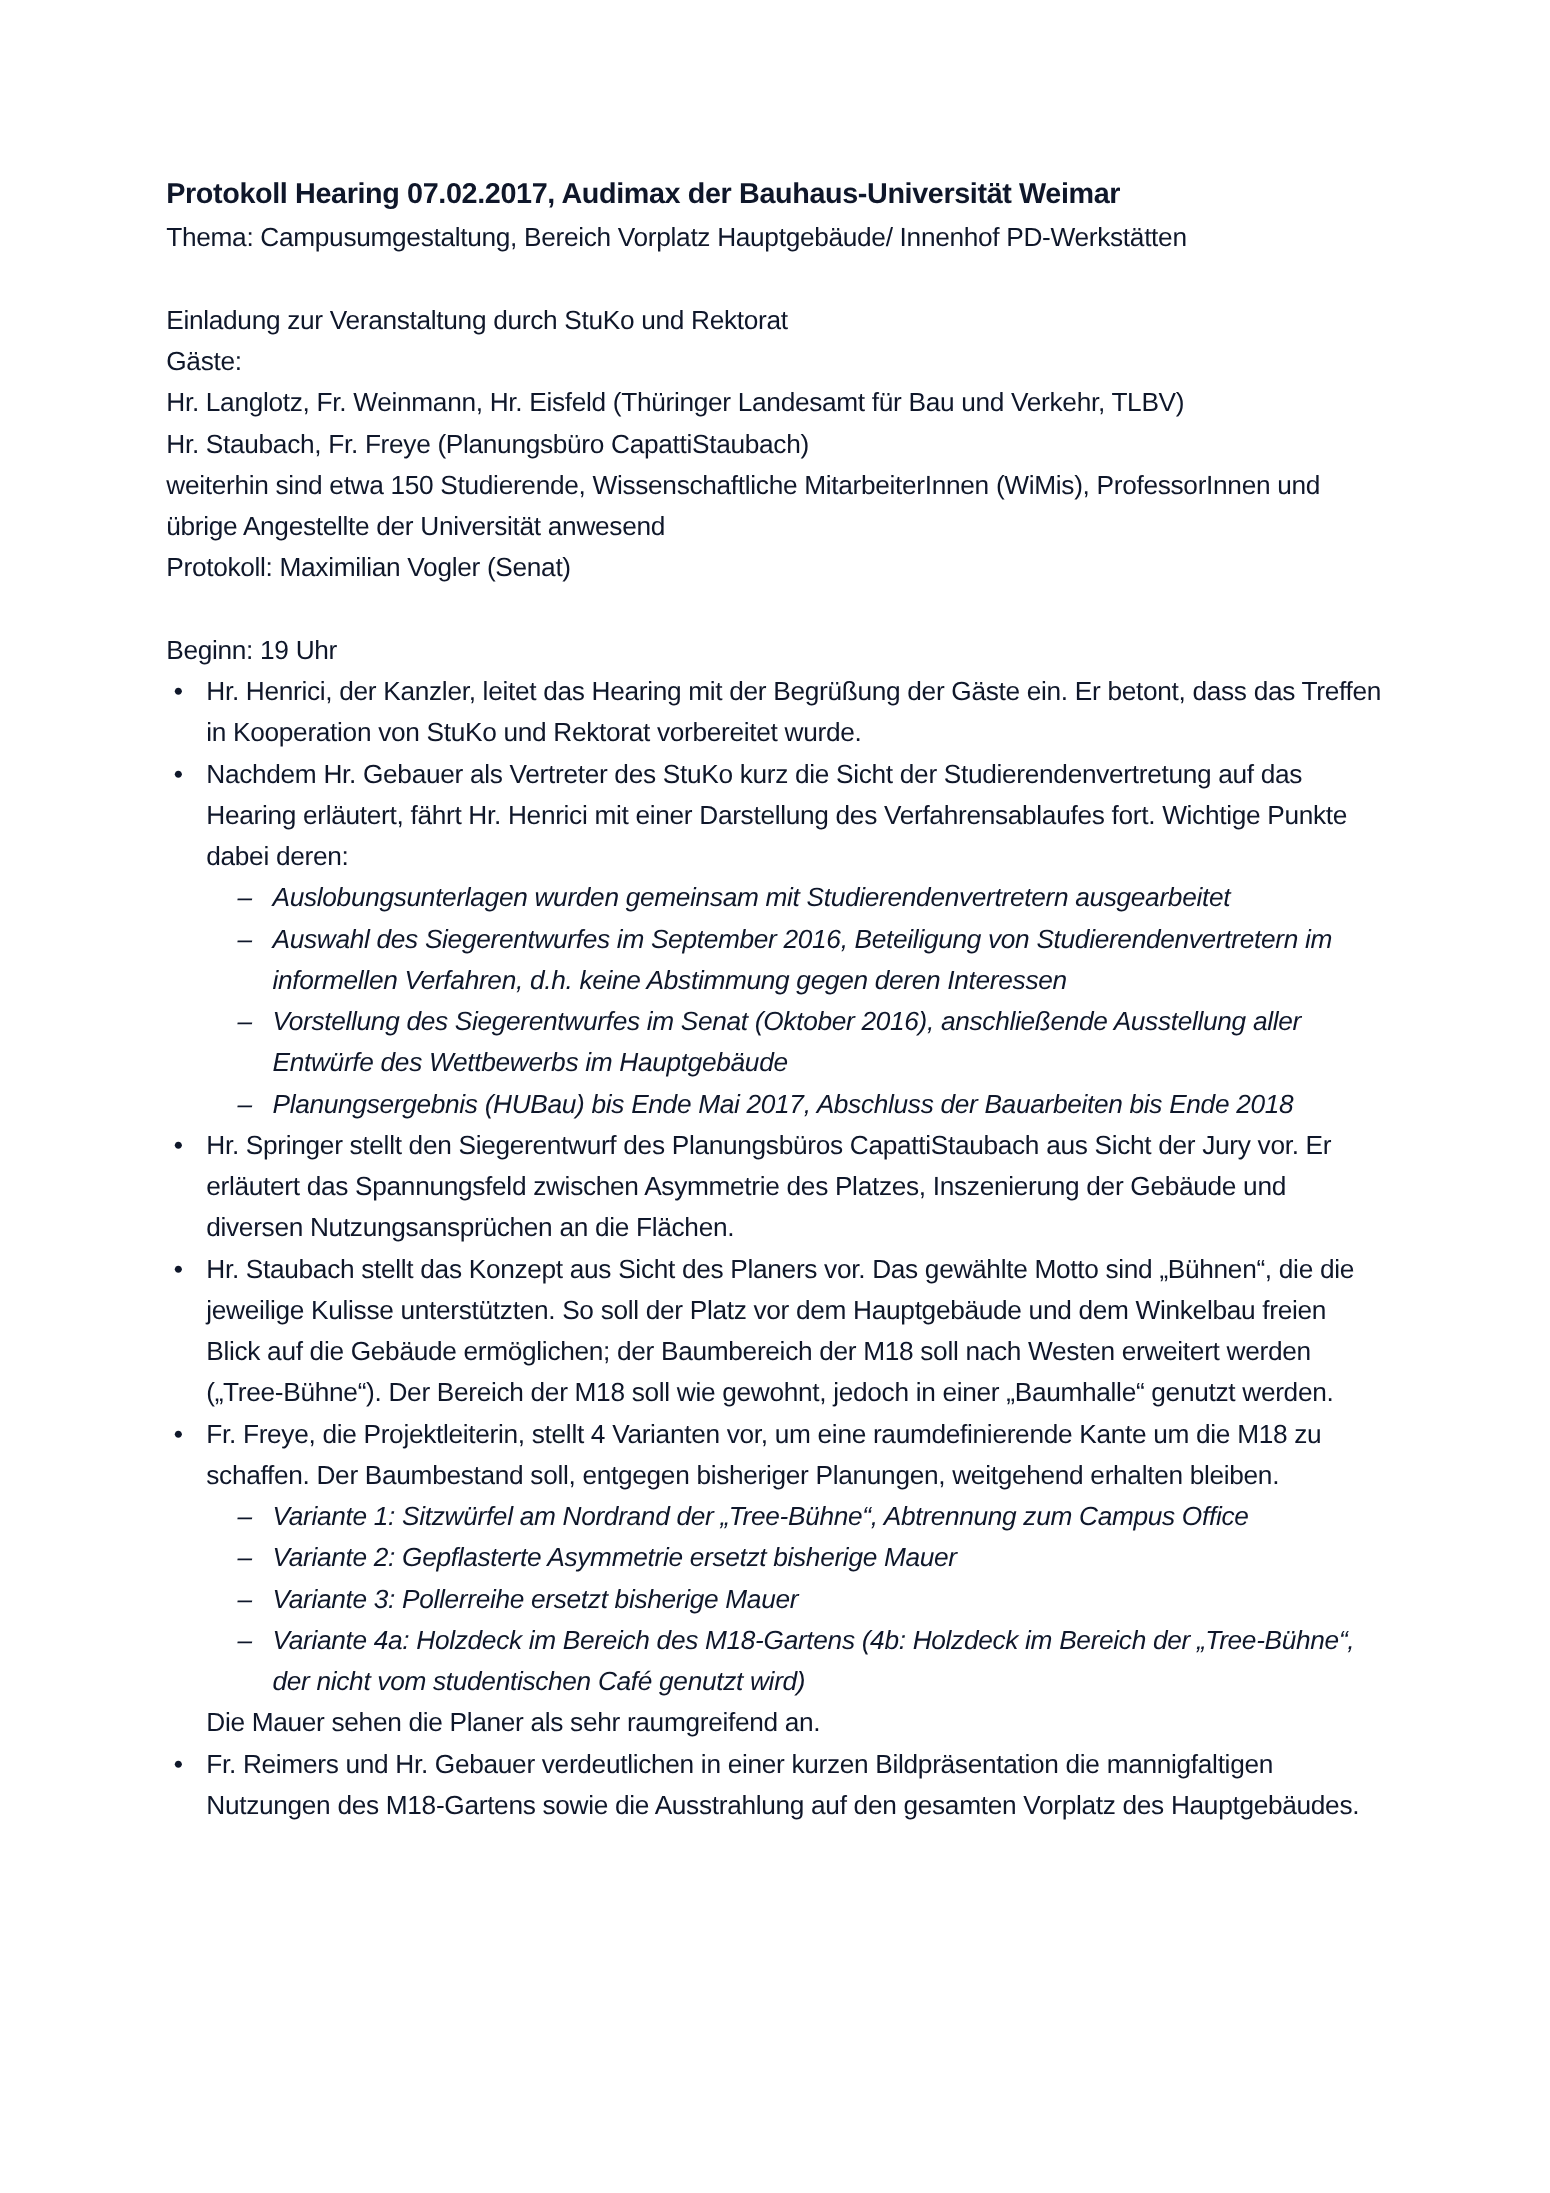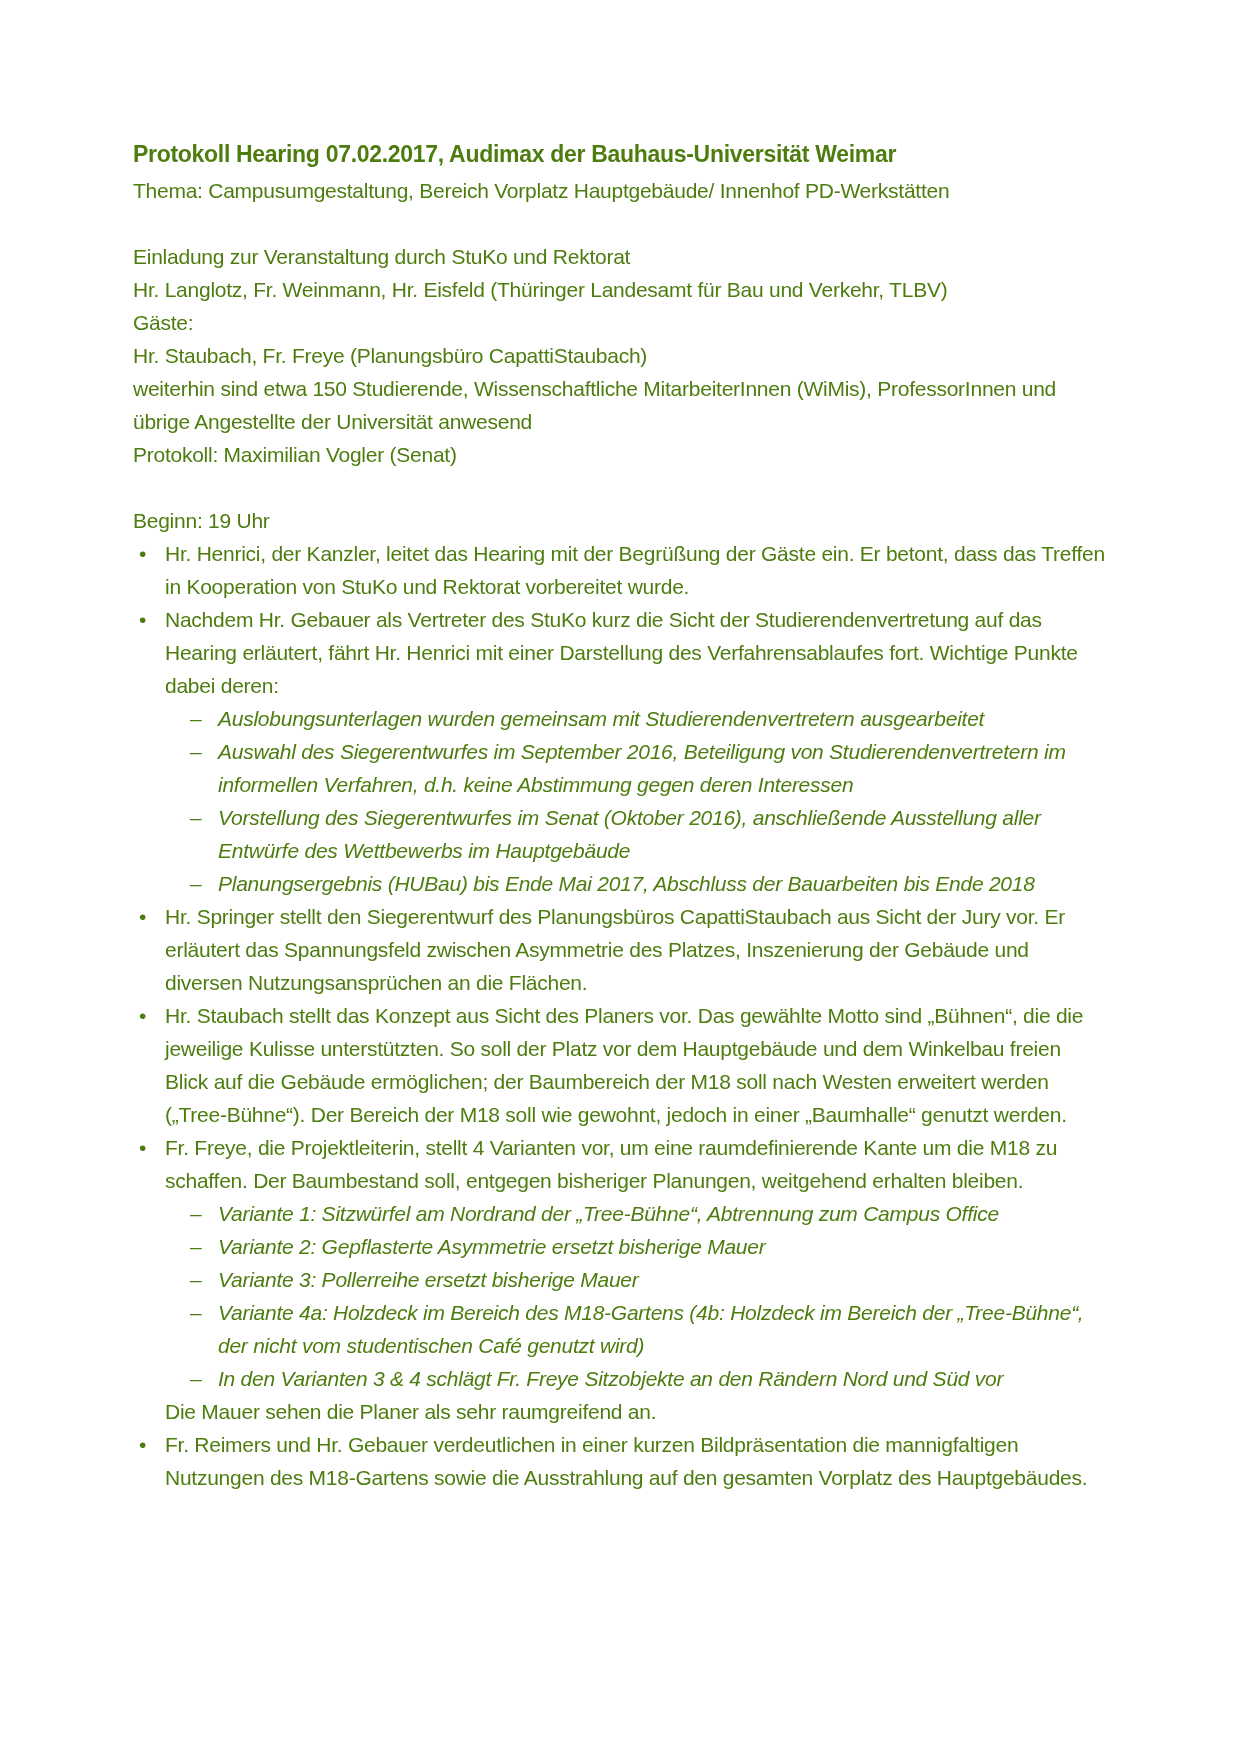--- a/index.html
+++ b/index.html
@@ -11,21 +11,21 @@
     position: relative;
     width: 1240px;
     height: 1754px;
     background: #ffffff;
     box-sizing: border-box;
     padding: 134px 134px 0 133px;
     font-family: "Liberation Sans", sans-serif;
     font-size: 21px;
     letter-spacing: -0.25px;
     line-height: 33px;
-    color: #4d7c0f;
+    color: #0f172a;
     overflow: hidden;
   }
   .doc-title {
     margin: 0;
     font-size: 23px;
     font-weight: 700;
     line-height: 40px;
     letter-spacing: -0.3px;
   }
   p { margin: 0; }
@@ -72,22 +72,22 @@
 <body>
 
 <div class="page">
 
   <h1 class="doc-title">Protokoll Hearing 07.02.2017, Audimax der Bauhaus-Universität Weimar</h1>
   <p>Thema: Campusumgestaltung, Bereich Vorplatz Hauptgebäude/ Innenhof PD-Werkstätten</p>
 
   <div class="blank-line"></div>
 
   <p>Einladung zur Veranstaltung durch StuKo und Rektorat</p>
+  <p>Gäste:</p>
   <p>Hr. Langlotz, Fr. Weinmann, Hr. Eisfeld (Thüringer Landesamt für Bau und Verkehr, TLBV)</p>
-  <p>Gäste:</p>
   <p>Hr. Staubach, Fr. Freye (Planungsbüro CapattiStaubach)</p>
   <p>weiterhin sind etwa 150 Studierende, Wissenschaftliche MitarbeiterInnen (WiMis), ProfessorInnen und übrige Angestellte der Universität anwesend</p>
   <p>Protokoll: Maximilian Vogler (Senat)</p>
 
   <div class="blank-line"></div>
 
   <p>Beginn: 19 Uhr</p>
 
   <ul class="bullet-list">
 
@@ -113,21 +113,20 @@
       <span class="bullet-text">Hr. Staubach stellt das Konzept aus Sicht des Planers vor. Das gewählte Motto sind „Bühnen“, die die jeweilige Kulisse unterstützten. So soll der Platz vor dem Hauptgebäude und dem Winkelbau freien Blick auf die Gebäude ermöglichen; der Baumbereich der M18 soll nach Westen erweitert werden („Tree-Bühne“). Der Bereich der M18 soll wie gewohnt, jedoch in einer „Baumhalle“ genutzt werden.</span>
     </li>
 
     <li class="bullet-item">
       <span class="bullet-text">Fr. Freye, die Projektleiterin, stellt 4 Varianten vor, um eine raumdefinierende Kante um die M18 zu schaffen. Der Baumbestand soll, entgegen bisheriger Planungen, weitgehend erhalten bleiben.</span>
       <ul class="sub-list">
         <li class="sub-item">Variante 1: Sitzwürfel am Nordrand der „Tree-Bühne“, Abtrennung zum Campus Office</li>
         <li class="sub-item">Variante 2: Gepflasterte Asymmetrie ersetzt bisherige Mauer</li>
         <li class="sub-item">Variante 3: Pollerreihe ersetzt bisherige Mauer</li>
         <li class="sub-item">Variante 4a: Holzdeck im Bereich des M18-Gartens (4b: Holzdeck im Bereich der „Tree-Bühne“, der nicht vom studentischen Café genutzt wird)</li>
-        <li class="sub-item">In den Varianten 3 &amp; 4 schlägt Fr. Freye Sitzobjekte an den Rändern Nord und Süd vor</li>
       </ul>
       <span class="continuation-line">Die Mauer sehen die Planer als sehr raumgreifend an.</span>
     </li>
 
     <li class="bullet-item">
       <span class="bullet-text">Fr. Reimers und Hr. Gebauer verdeutlichen in einer kurzen Bildpräsentation die mannigfaltigen Nutzungen des M18-Gartens sowie die Ausstrahlung auf den gesamten Vorplatz des Hauptgebäudes.</span>
     </li>
 
   </ul>
 

